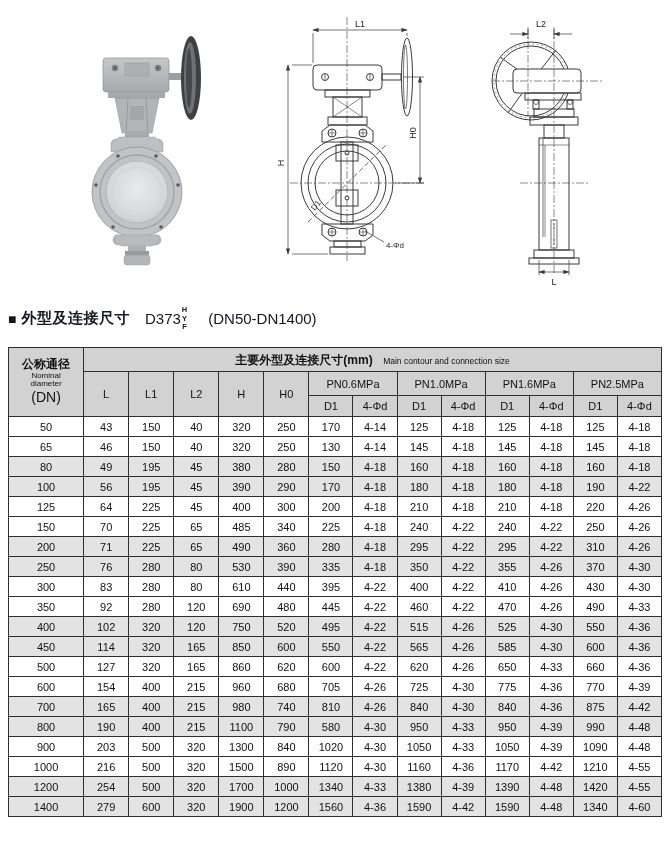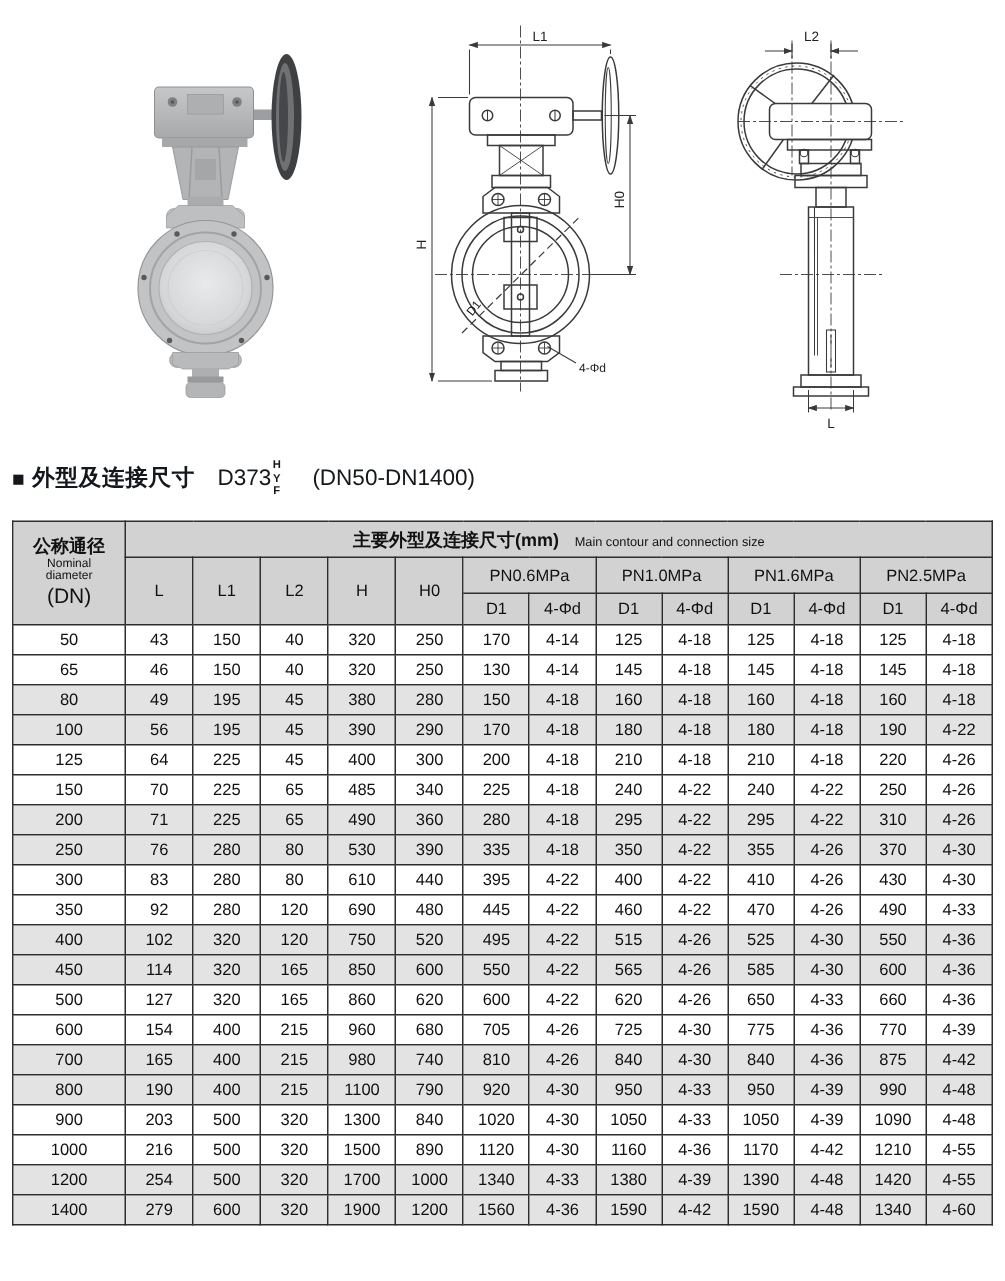--- a/index.html
+++ b/index.html
@@ -588,21 +588,21 @@
           <td>875</td>
           <td>4-42</td>
         </tr>
         <tr class="shaded">
           <td>800</td>
           <td>190</td>
           <td>400</td>
           <td>215</td>
           <td>1100</td>
           <td>790</td>
-          <td>920</td>
+          <td>580</td>
           <td>4-30</td>
           <td>950</td>
           <td>4-33</td>
           <td>950</td>
           <td>4-39</td>
           <td>990</td>
           <td>4-48</td>
         </tr>
         <tr>
           <td>900</td>

